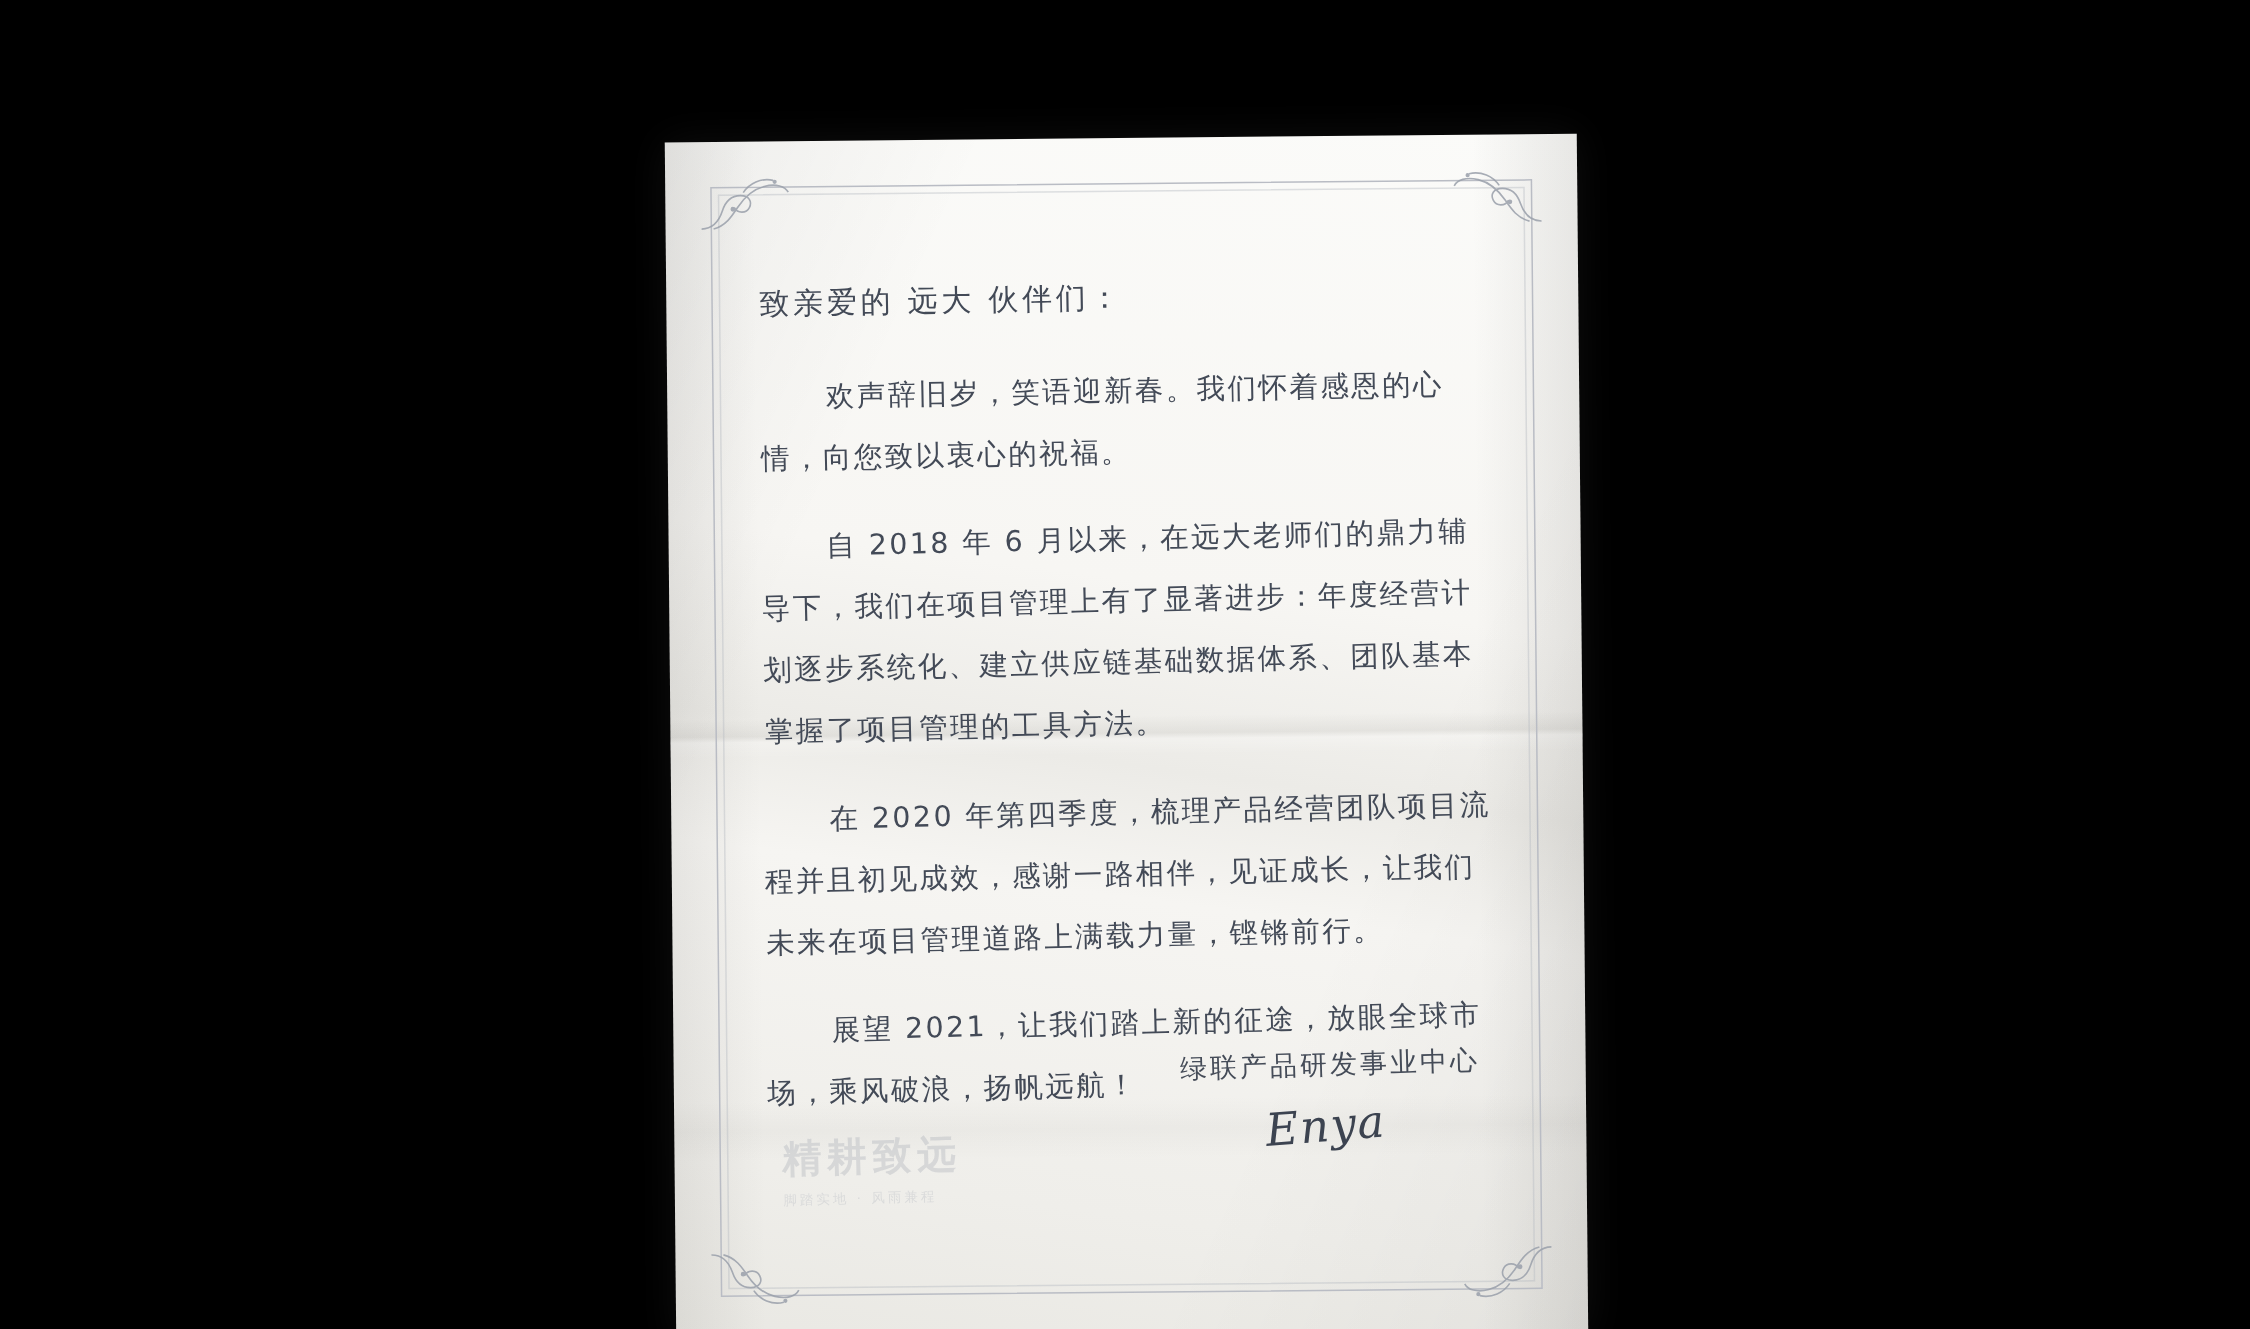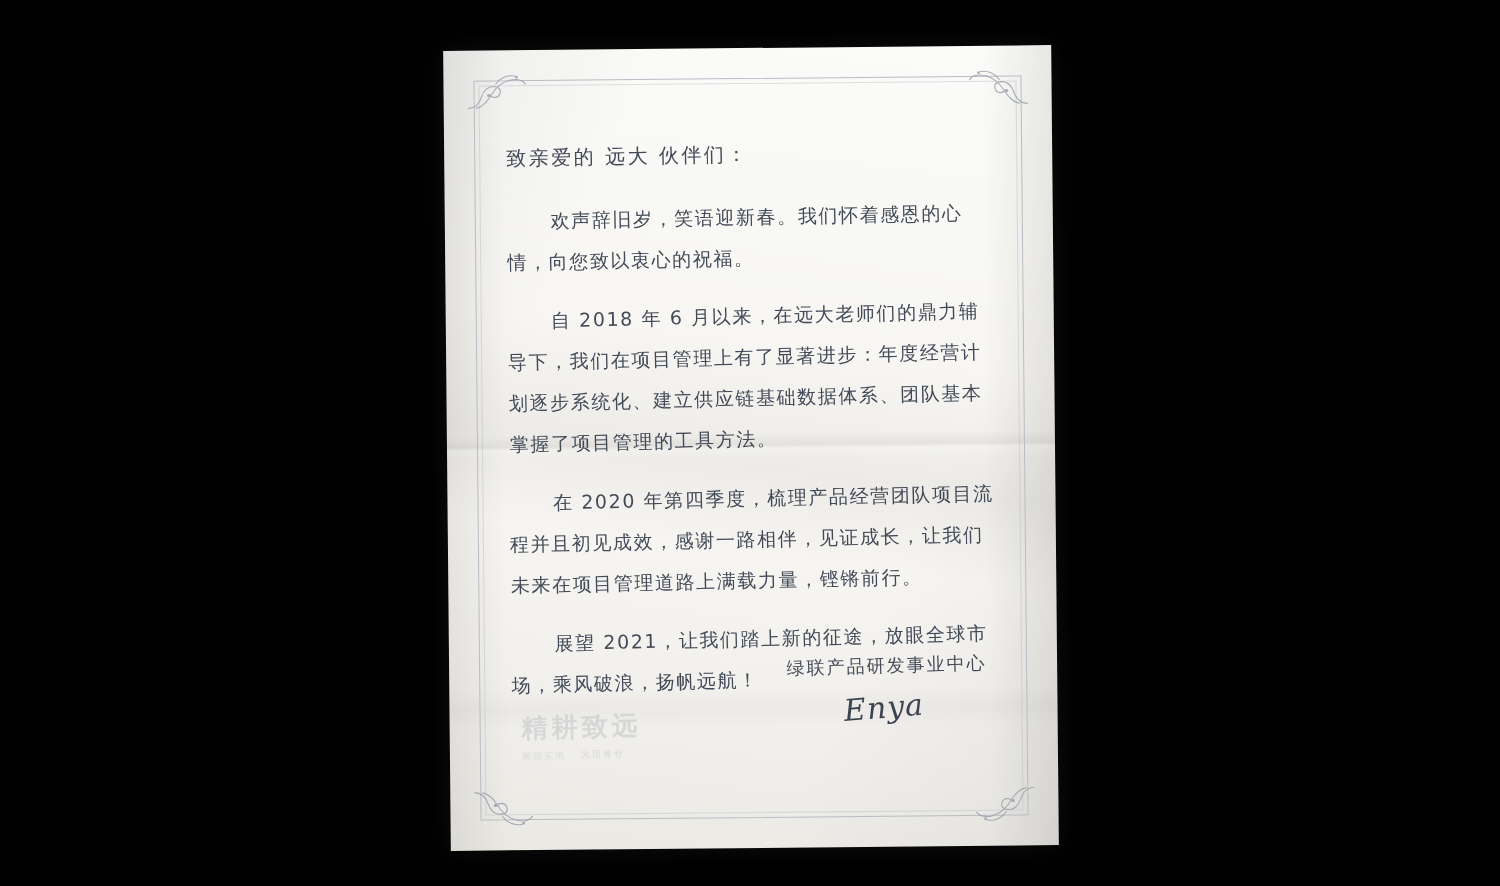--- a/index.html
+++ b/index.html
@@ -12,20 +12,21 @@
     height: 886px;
     overflow: hidden;
     font-family: "DejaVu Sans", sans-serif;
   }
 
   #stage {
     position: relative;
     width: 1500px;
     height: 632px;
     background: #000000;
+    margin-top: 44px;
   }
 
   
   #letter-sheet {
     position: absolute;
     left: 447px;
     top: 48px;
     width: 608px;
     height: 800px;
     background:

